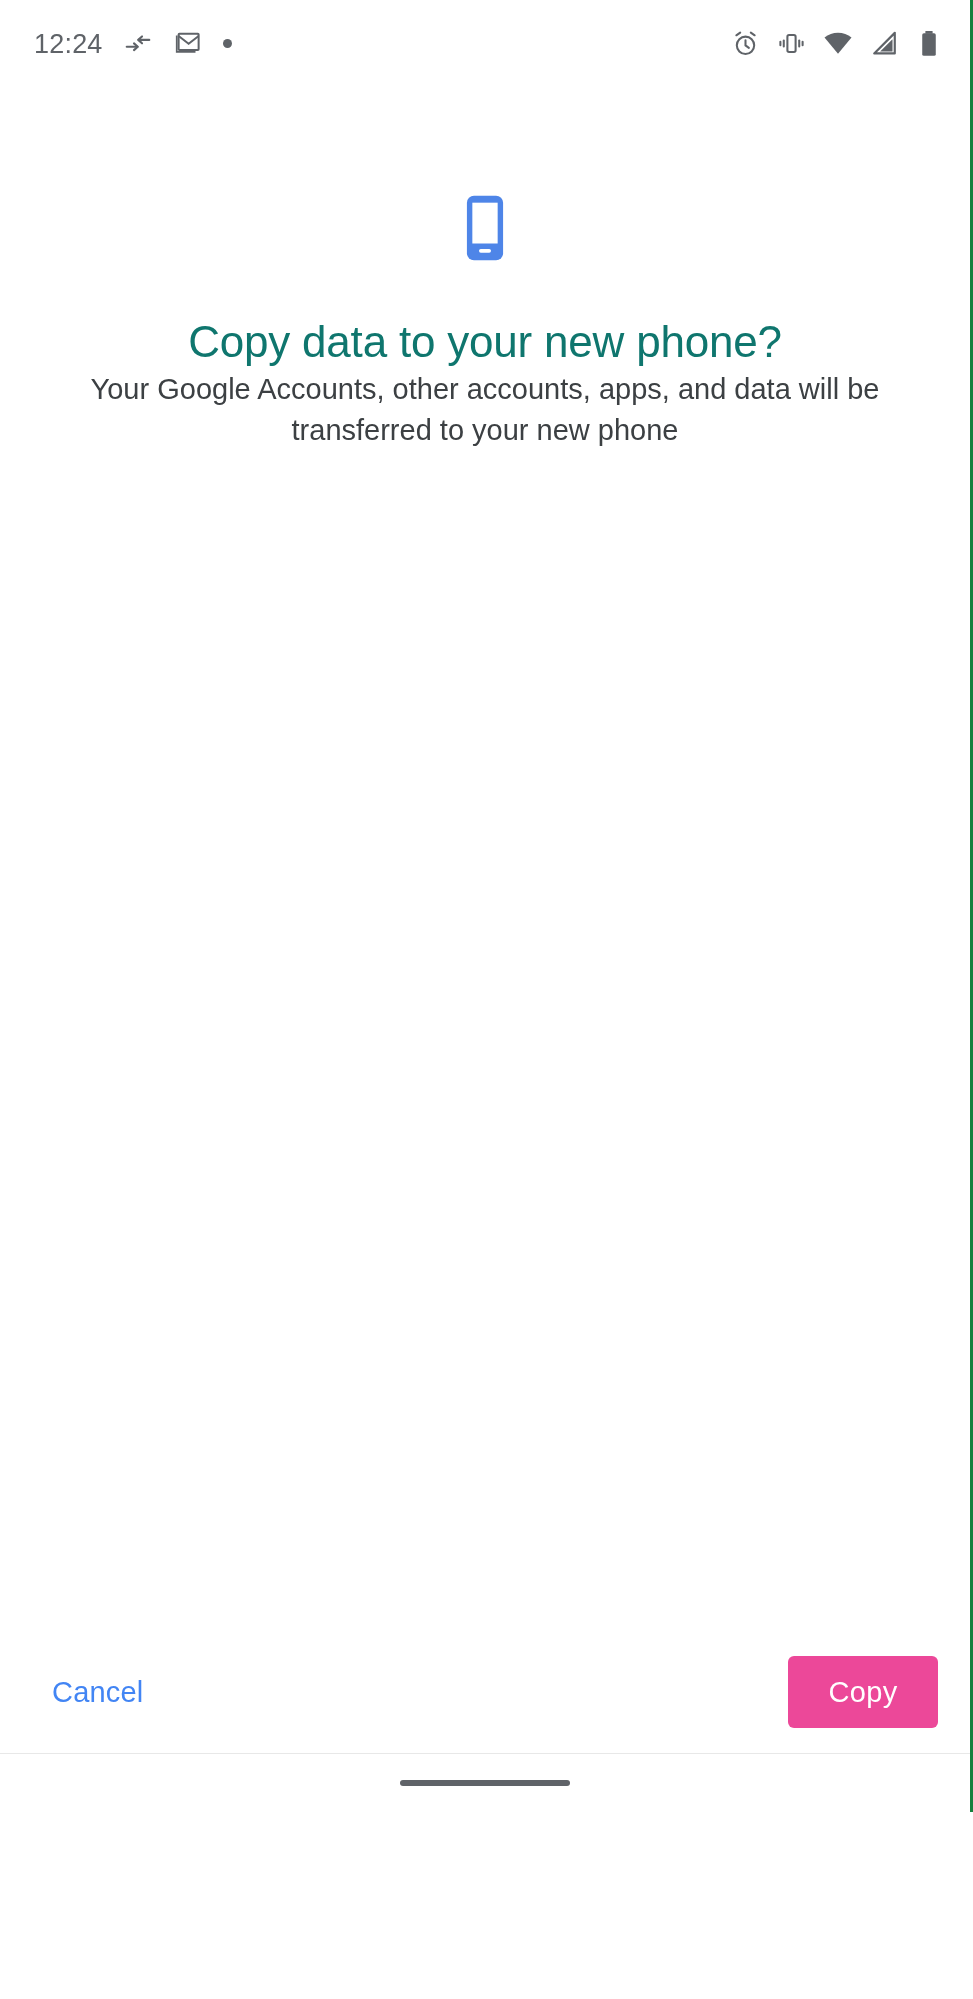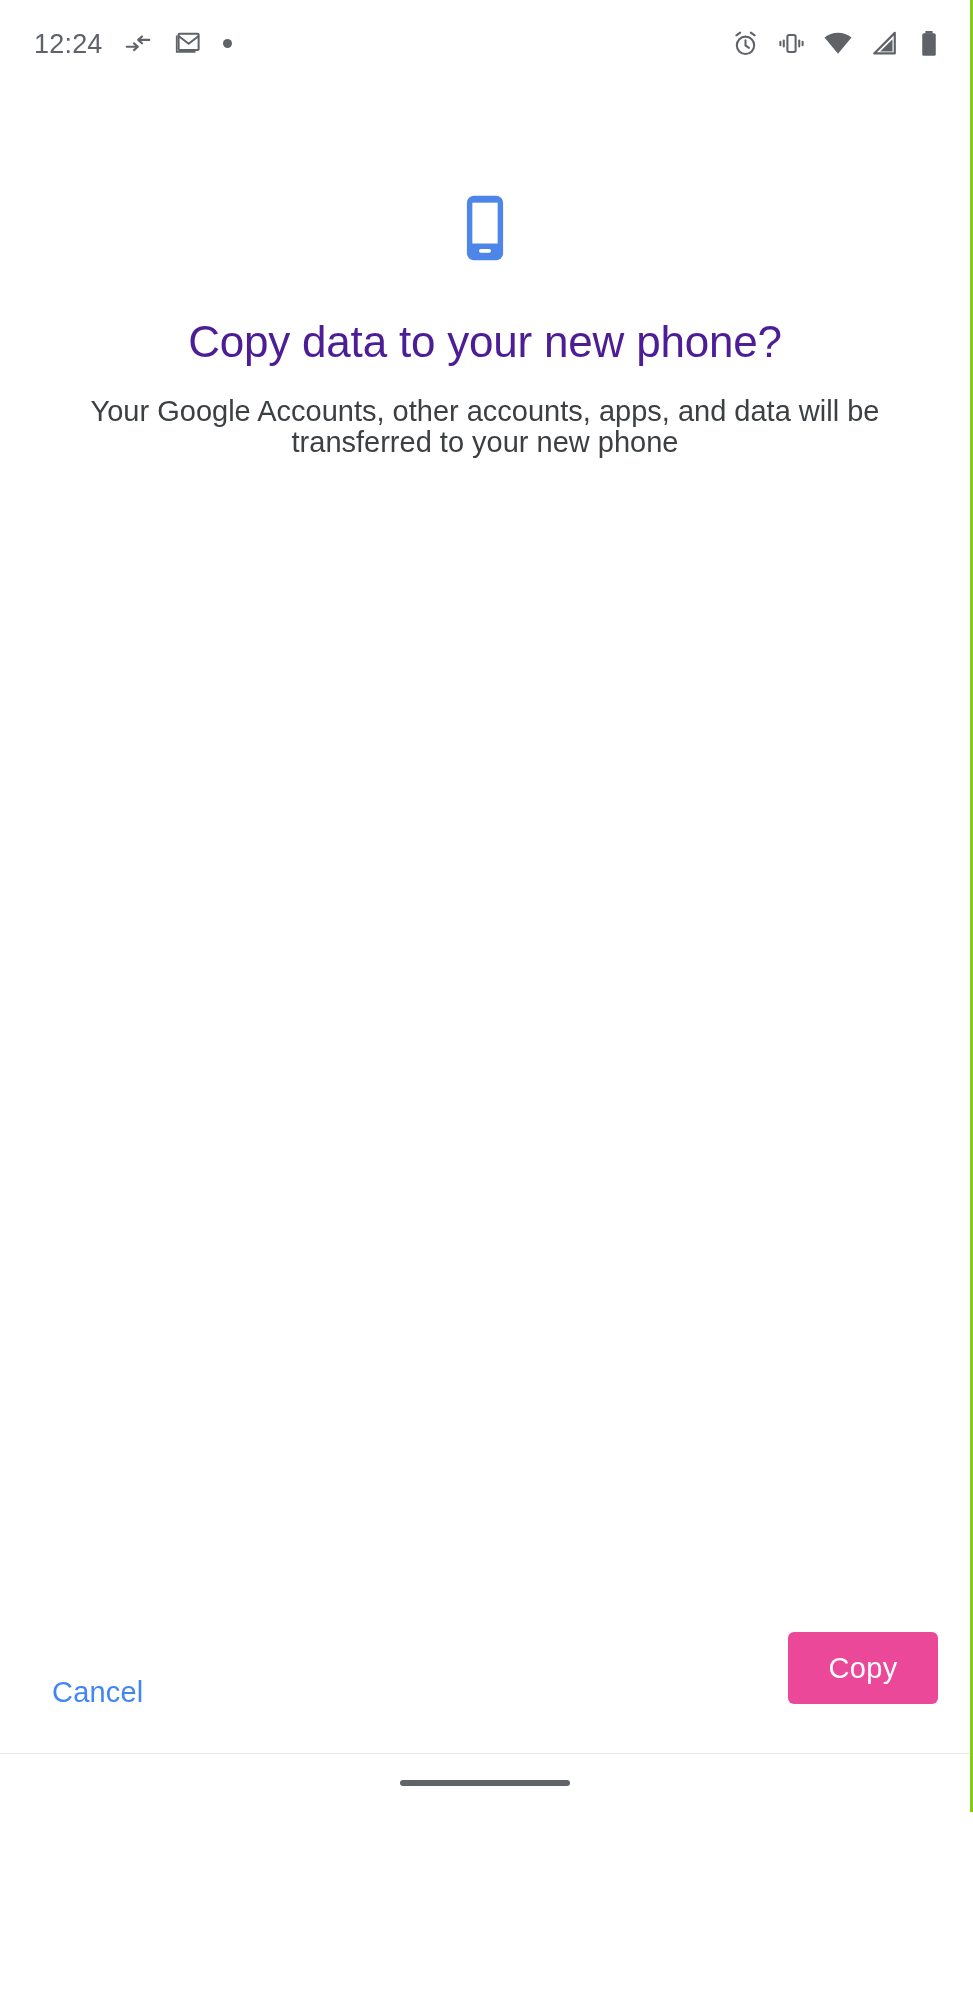--- a/index.html
+++ b/index.html
@@ -14,21 +14,21 @@
     font-family: "Liberation Sans", sans-serif;
     -webkit-font-smoothing: antialiased;
   }
 
   #device {
     position: relative;
     width: 973px;
     height: 1812px;
     background: #ffffff;
     box-sizing: border-box;
-    border-right: 3px solid #84cc16;
+    border-right: 3px solid #15803d;
     overflow: hidden;
     padding-left: 6px;
   }
 
   
   .status-bar {
     position: absolute;
     top: 0;
     left: 0;
     width: 970px;
@@ -86,48 +86,49 @@
     justify-content: center;
   }
   .page-title {
     position: absolute;
     top: 285px;
     left: 0;
     width: 970px;
     text-align: center;
     font-size: 44px;
     font-weight: 400;
-    color: #4c1d95;
+    color: #0f766e;
     letter-spacing: -0.2px;
     line-height: 56px;
     padding: 0 30px;
     box-sizing: border-box;
   }
   .page-subtitle {
     position: absolute;
-    top: 367px;
+    top: 340px;
     left: 0;
     width: 970px;
     text-align: center;
     font-size: 29px;
     font-weight: 400;
     color: #3c4043;
-    line-height: 31px;
+    line-height: 41px;
     padding: 0 55px;
     box-sizing: border-box;
   }
 
   
   .button-bar {
     position: absolute;
     left: 0;
     bottom: 60px;
     width: 970px;
     height: 120px;
     display: flex;
+    align-items: center;
     justify-content: space-between;
     padding: 0 32px 0 46px;
     box-sizing: border-box;
   }
   .btn-text {
     background: none;
     border: none;
     color: #4285f4;
     font-family: "Liberation Sans", sans-serif;
     font-size: 29px;

